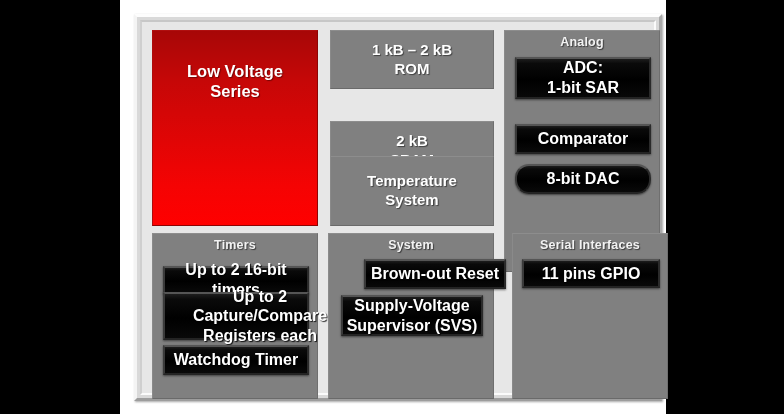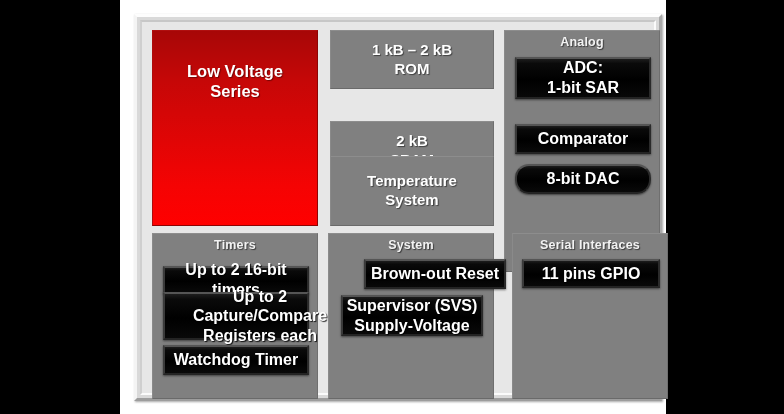--- a/index.html
+++ b/index.html
@@ -256,22 +256,22 @@
           </div>
         </div>
 
         <div class="panel" id="panel-system">
           <div class="panel-title">System</div>
           <div class="chip" id="chip-bor">
             <span>Brown-out Reset</span>
           </div>
           <div class="chip" id="chip-svs">
             <div>
+              <div>Supply-Voltage</div>
               <div>Supervisor (SVS)</div>
-              <div>Supply-Voltage</div>
             </div>
           </div>
         </div>
 
         <div class="panel" id="panel-serial">
           <div class="panel-title">Serial Interfaces</div>
           <div class="chip" id="chip-gpio">
             <span>11 pins GPIO</span>
           </div>
         </div>

